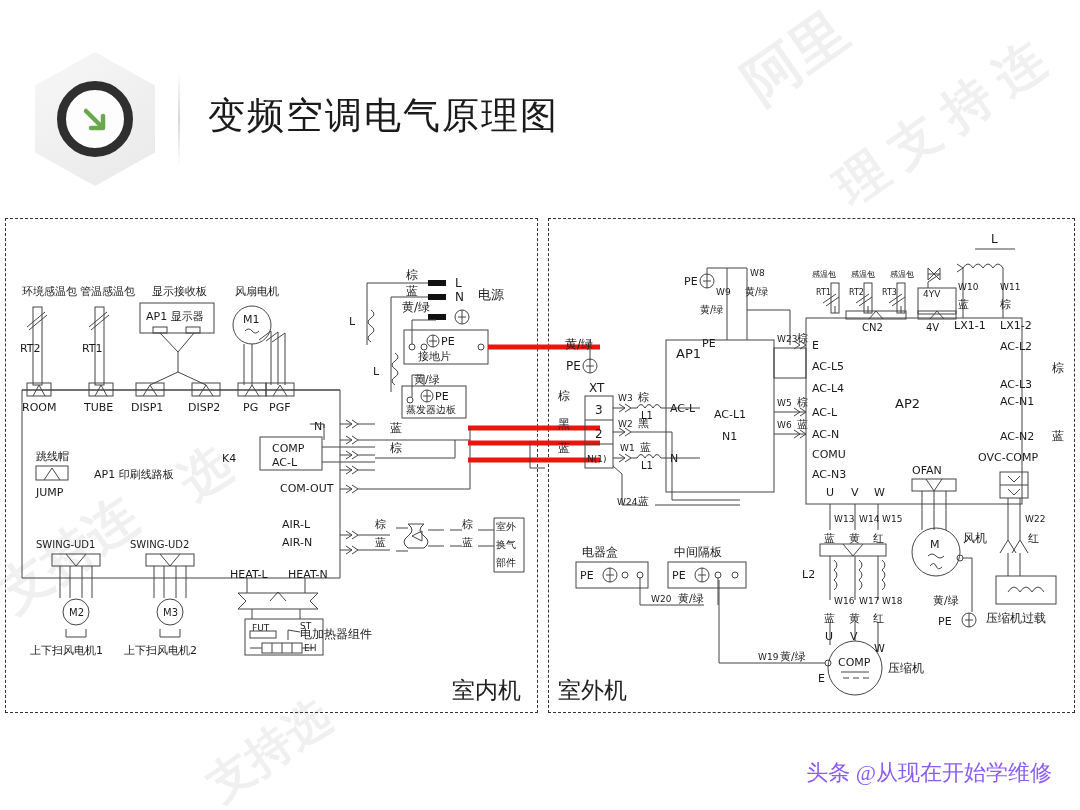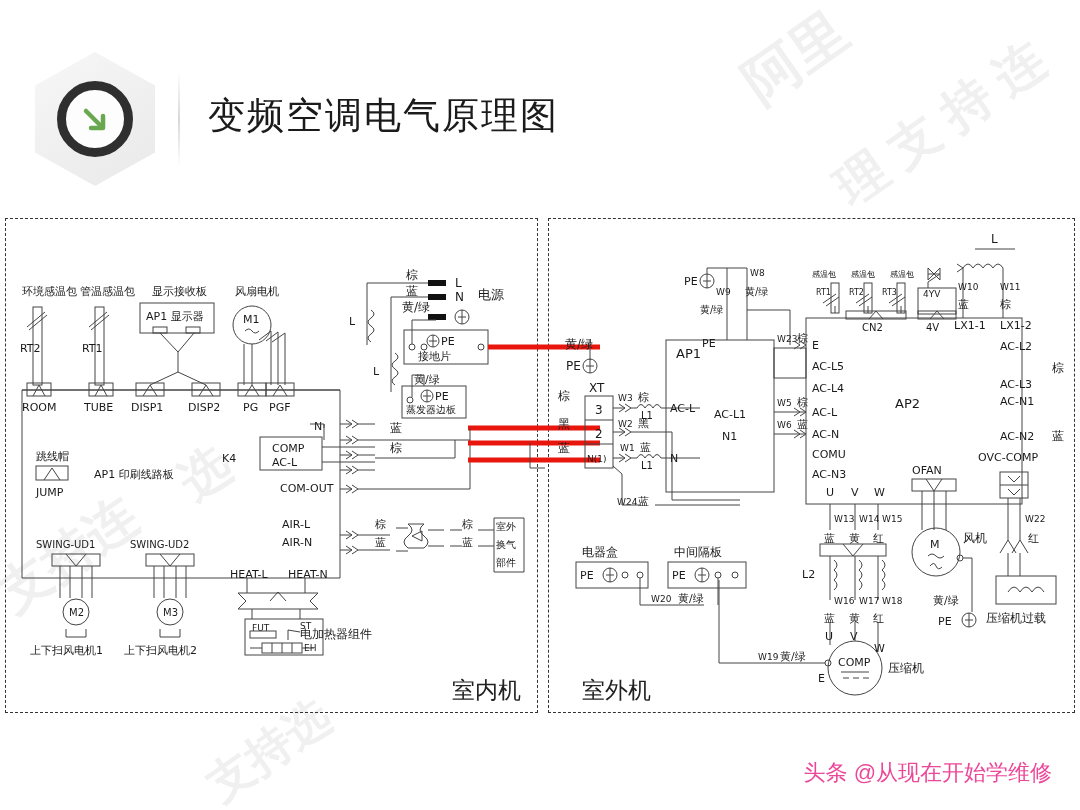--- a/index.html
+++ b/index.html
@@ -18,22 +18,22 @@
   .hexbg { position:absolute; inset:0; background:linear-gradient(145deg,#f7f7f7,#e9e9e9);
     clip-path:polygon(50% 0%,100% 25%,100% 75%,50% 100%,0% 75%,0% 25%);
     box-shadow:0 4px 12px rgba(0,0,0,.10); }
   .ring { position:absolute; left:22px; top:29px; width:76px; height:76px; border-radius:50%;
     border:9px solid #2f2f2f; background:#fdfdfd; }
   .arrow-g { position:absolute; left:45px; top:52px; width:32px; height:32px; }
   #title-divider { position:absolute; left:178px; top:52px; width:2px; height:96px;
     background:linear-gradient(180deg,#fff,#d8d8d8,#fff); }
   #page-title { position:absolute; left:208px; top:72px; font-size:37px; letter-spacing:2px;
     color:#1b1b1b; font-family:"DejaVu Sans",sans-serif; font-weight:500; }
-  #footer-credit { position:absolute; right:28px; bottom:22px; font-size:22px; color:#ec4899;
-    font-family:Liberation Sans, sans-serif; z-index:5; }
+  #footer-credit { position:absolute; right:28px; bottom:22px; font-size:22px; color:#8b5cf6;
+    font-family:Liberation Serif, serif; z-index:5; }
 
   
   .panel { position:absolute; border:1px dashed #333; background:transparent; z-index:2; }
   #indoor-panel { left:5px; top:218px; width:533px; height:495px; }
   #outdoor-panel { left:548px; top:218px; width:527px; height:495px; }
   .panel-label { position:absolute; font-size:23px; color:#222; font-family:"DejaVu Sans",sans-serif; }
 
   #schematic { position:absolute; left:0; top:0; width:1080px; height:810px; z-index:4; }
 
   .t { font-family:"DejaVu Sans",sans-serif; fill:#1a1a1a; }
@@ -63,21 +63,21 @@
   </div>
   <div id="title-divider"></div>
   <div id="page-title">变频空调电气原理图</div>
 </div>
 
 <div id="footer-credit">头条 @从现在开始学维修</div>
 
 <div class="panel" id="indoor-panel"></div>
 <div class="panel" id="outdoor-panel"></div>
 <div class="panel-label" style="left:452px; top:675px;">室内机</div>
-<div class="panel-label" style="left:582px; top:675px;text-align:center;">室外机</div>
+<div class="panel-label" style="left:558px; top:675px;text-align:center;">室外机</div>
 
 <svg id="schematic" viewBox="0 0 1080 810">
 
   <text class="t t11" x="22" y="295">环境感温包</text>
   <rect class="bx" x="33" y="307" width="9" height="78"></rect>
   <path class="ln" d="M27 327 L45 312"></path>
   <path class="ln" d="M29 330 L47 315"></path>
   <text class="t t11" x="20" y="352">RT2</text>
   <rect class="bx" x="27" y="383" width="24" height="13"></rect>
   <path class="ln" d="M33 396 L39 385 L45 396"></path>

